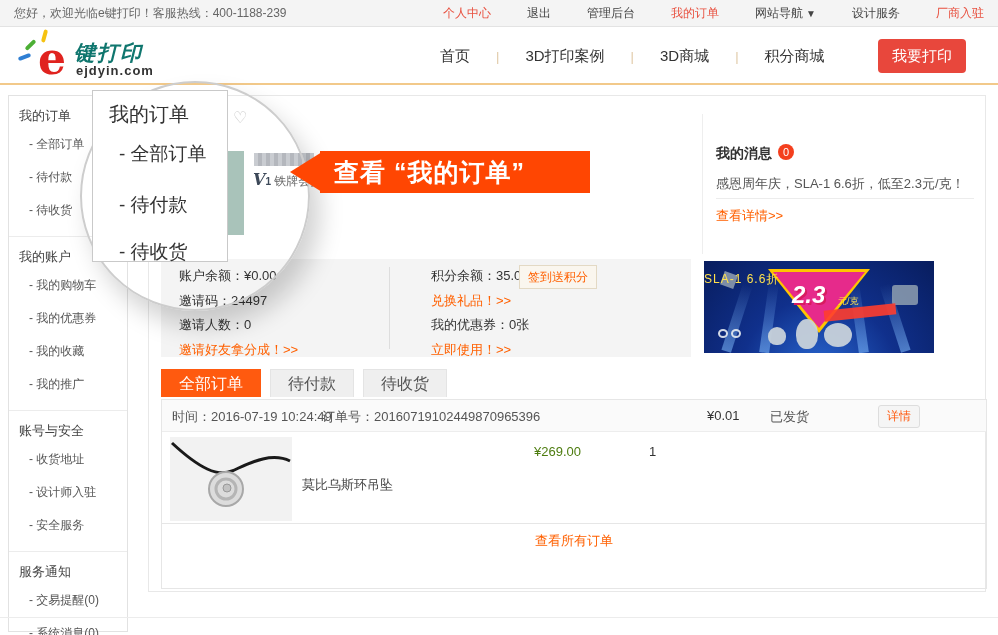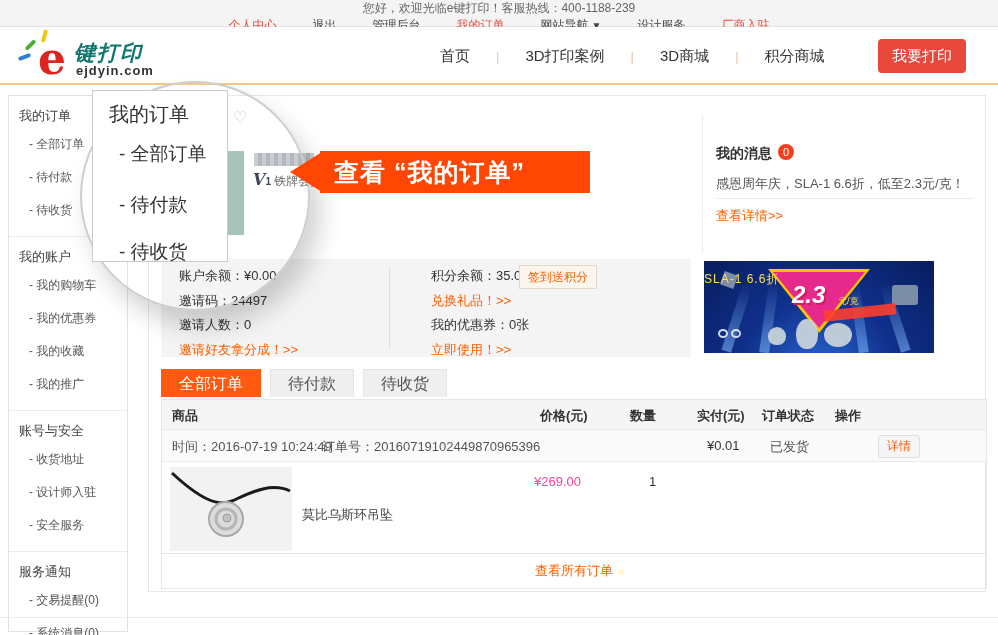--- a/index.html
+++ b/index.html
@@ -3,21 +3,21 @@
 <meta charset="utf-8">
 <style>
   * { margin:0; padding:0; box-sizing:border-box; }
   body { font-family:"Liberation Sans","DejaVu Sans",sans-serif; background:#fff; }
   #page { position:relative; width:998px; height:635px; background:#fff; overflow:hidden; }
 
   
   .topbar { position:absolute; left:0; top:0; width:998px; height:27px;
             background:#f4f4f4; border-bottom:1px solid #e3e3e3;
             display:flex; align-items:center; justify-content:space-between;
-            padding:0 14px; font-size:12px; color:#666;flex-direction:column; }
+            padding:0 14px; font-size:12px; color:#666; }
   .toplinks { display:flex; align-items:center; gap:36px; }
   .toplinks span { cursor:pointer; color:#444; }
   .toplinks .accent { color:#e8503f; }
   .chev { font-size:10px; color:#444; margin-left:3px; }
 
   
   .header { position:absolute; left:0; top:27px; width:998px; height:58px; background:#fff;
             border-bottom:2px solid #f2c98a; }
   .logo { position:absolute; left:16px; top:4px; width:190px; height:52px; cursor:pointer; }
   .logo-e { position:absolute; left:22px; top:2px; font-size:44px; font-weight:bold;
@@ -128,21 +128,21 @@
   .ometa span { position:absolute; top:8px; }
   .m-time{ left:10px; } .m-no{ left:160px; }
   .m-paid{ left:545px; color:#333; } .m-status{ left:608px; }
   .detail-btn { position:absolute; left:716px; top:5px; height:23px; padding:0 8px;
                 background:#f5f5f5; border:1px solid #ddd; border-radius:3px;
                 color:#ff5a0f; font-size:12px; cursor:pointer; font-family:inherit; }
 
   .oprod { position:relative; height:92px; border-bottom:1px solid #e6e6e6; }
   .pimg { position:absolute; left:8px; top:5px; width:122px; height:84px; background:#f2f2f2; }
   .pname { position:absolute; left:140px; top:44px; font-size:13px; color:#444; cursor:pointer; }
-  .pprice { position:absolute; left:372px; top:12px; font-size:13px; color:#ec4899; }
+  .pprice { position:absolute; left:372px; top:12px; font-size:13px; color:#4d7c0f; }
   .pqty { position:absolute; left:487px; top:12px; font-size:13px; color:#333; }
 
   .viewall { height:33px; line-height:33px; text-align:center; font-size:13px;
              color:#ff6000; cursor:pointer; }
 
   .footline { position:absolute; left:0; top:617px; width:998px; height:1px; background:#ececec; }
 
   
   .lens { position:absolute; left:80px; top:81px; width:230px; height:230px; border-radius:50%;
           border:2px solid #cdcdcd; box-shadow:10px 16px 24px rgba(0,0,0,.18); z-index:50;
@@ -287,28 +287,20 @@
         </div>
     </div>
 
     <div class="tabs">
       <div class="tab active">全部订单</div>
       <div class="tab">待付款</div>
       <div class="tab">待收货</div>
     </div>
 
     <div class="otable">
-      <div class="thead">
-        <span class="c-prod">商品</span>
-        <span class="c-price">价格(元)</span>
-        <span class="c-qty">数量</span>
-        <span class="c-paid">实付(元)</span>
-        <span class="c-status">订单状态</span>
-        <span class="c-op">操作</span>
-      </div>
       <div class="ometa">
         <span class="m-time">时间：2016-07-19 10:24:49</span>
         <span class="m-no">订单号：20160719102449870965396</span>
         <span class="m-paid">¥0.01</span>
         <span class="m-status">已发货</span>
         <button class="detail-btn">详情</button>
       </div>
       <div class="oprod">
         <svg class="pimg" viewBox="0 0 122 84" xmlns="http://www.w3.org/2000/svg">
           <rect width="122" height="84" fill="#f2f2f2"></rect>

